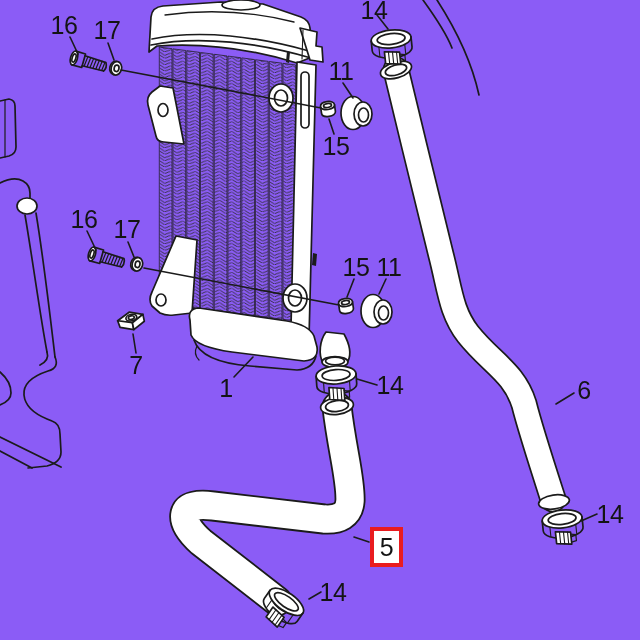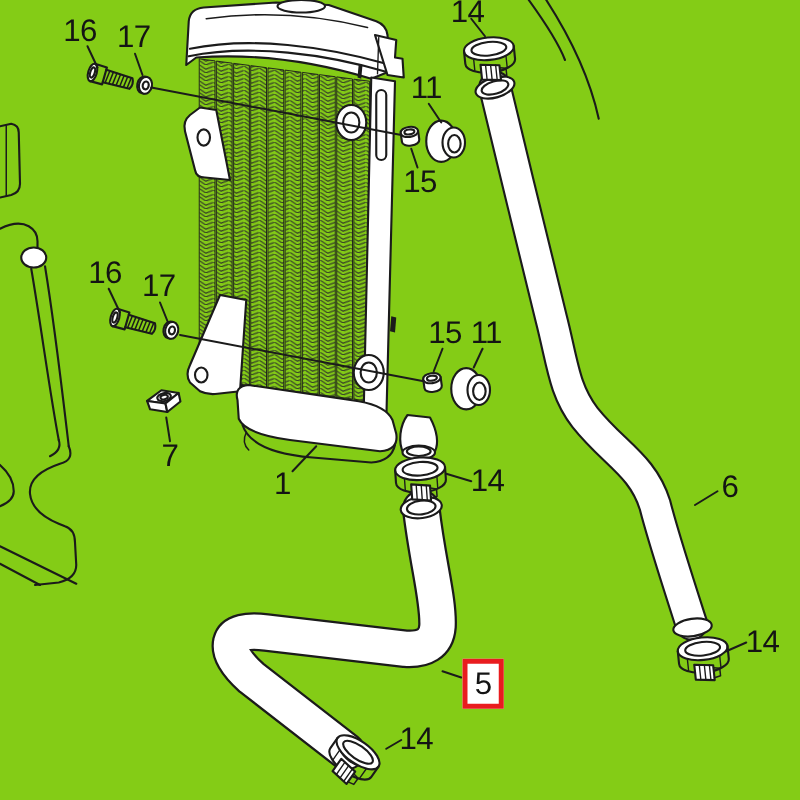--- a/index.html
+++ b/index.html
@@ -1,16 +1,16 @@
 <!DOCTYPE html>
 <html><head>
 <meta charset="utf-8">
 <style>
   html,body{margin:0;padding:0;background:#fff;}
-  #stage{position:relative;width:640px;height:640px;background:#84cc16;overflow:hidden;
+  #stage{position:relative;width:640px;height:640px;background:#8b5cf6;overflow:hidden;
          font-family:"Liberation Sans",sans-serif;}
   #art{position:absolute;left:0;top:0;}
   .callout{position:absolute;transform:translate(-50%,-50%);
            font:400 25px/1 "Liberation Sans",sans-serif;color:#141414;
            letter-spacing:-0.5px;white-space:nowrap;}
   .highlight-box{position:absolute;left:370px;top:527px;width:33px;height:40px;
                  border:4px solid #e91c1f;box-sizing:border-box;
                  display:flex;align-items:center;justify-content:center;background:#fff;}
   .highlight-box .callout{position:static;transform:none;}
 </style>

